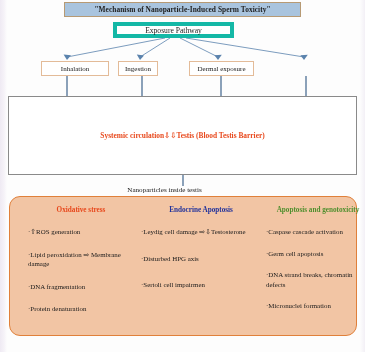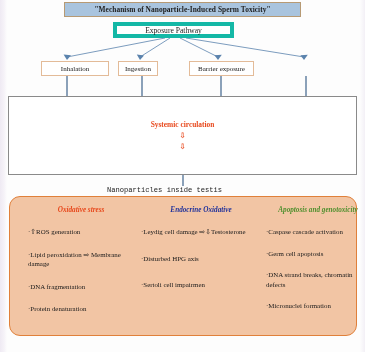--- a/index.html
+++ b/index.html
@@ -94,21 +94,20 @@
   .node-systemic {
     position: absolute;
     left: 8px;
     top: 96px;
     width: 349px;
     height: 79px;
     box-sizing: border-box;
     background: #ffffff;
     border: 1px solid #8a8a8a;
     display: flex;
-    flex-direction: column;
     align-items: center;
     justify-content: center;
   }
   .sys-line {
     font-size: 7.4px;
     font-weight: bold;
     color: #e8481c;
     line-height: 11.5px;
     text-align: center;
     white-space: nowrap;
@@ -124,21 +123,20 @@
   
   .np-label {
     position: absolute;
     left: 0;
     top: 186px;
     width: 329px;
     text-align: center;
     font-size: 7.1px;
     color: #1a1a1a;
     white-space: nowrap;
-    font-family: Liberation Mono, monospace;
   }
 
   
   .peach-panel {
     position: absolute;
     left: 9px;
     top: 196px;
     width: 348px;
     height: 140px;
     box-sizing: border-box;
@@ -154,21 +152,20 @@
   .col1 { left: 18px;  width: 106px; }
   .col2 { left: 131px; width: 120px; }
   .col3 { left: 256px; width: 104px; }
 
   .col-header {
     font-size: 7.2px;
     font-weight: bold;
     text-align: center;
     white-space: nowrap;
     margin-bottom: 2px;
-    font-style: italic;
   }
   .col1 .col-header { color: #e8481c; }
   .col2 .col-header { color: #21329b; }
   .col3 .col-header { color: #4f8f2e; }
 
   .bullets {
     margin-top: 13px;
   }
   .bullet {
     font-size: 6.9px;
@@ -228,45 +225,46 @@
     <span>Exposure Pathway</span>
   </div>
 
   <div class="node node-inhalation">
     <span>Inhalation</span>
   </div>
   <div class="node node-ingestion">
     <span>Ingestion</span>
   </div>
   <div class="node node-dermal">
-    <span>Barrier exposure</span>
+    <span>Dermal exposure</span>
   </div>
 
   <div class="node-systemic">
     <div class="sys-line">Systemic circulation</div>
     <div class="sys-arrow">⇩</div>
     <div class="sys-arrow">⇩</div>
+    <div class="sys-line">Testis (Blood Testis Barrier)</div>
   </div>
 
   <div class="np-label">Nanoparticles inside testis</div>
 
   <div class="peach-panel">
 
     <div class="outcome-col col1">
       <div class="col-header">Oxidative stress</div>
       <div class="bullets">
         <div class="bullet">·⇧ROS generation</div>
         <div class="bullet">·Lipid peroxidation ⇨ Membrane damage</div>
         <div class="bullet">·DNA fragmentation</div>
         <div class="bullet">·Protein denaturation</div>
       </div>
     </div>
 
     <div class="outcome-col col2">
-      <div class="col-header">Endocrine  Oxidative</div>
+      <div class="col-header">Endocrine  Apoptosis</div>
       <div class="bullets">
         <div class="bullet">·Leydig cell damage ⇨⇩Testosterone</div>
         <div class="bullet">·Disturbed HPG axis</div>
         <div class="bullet">·Sertoli cell impairmen</div>
       </div>
     </div>
 
     <div class="outcome-col col3">
       <div class="col-header">Apoptosis and genotoxicity</div>
       <div class="bullets">

